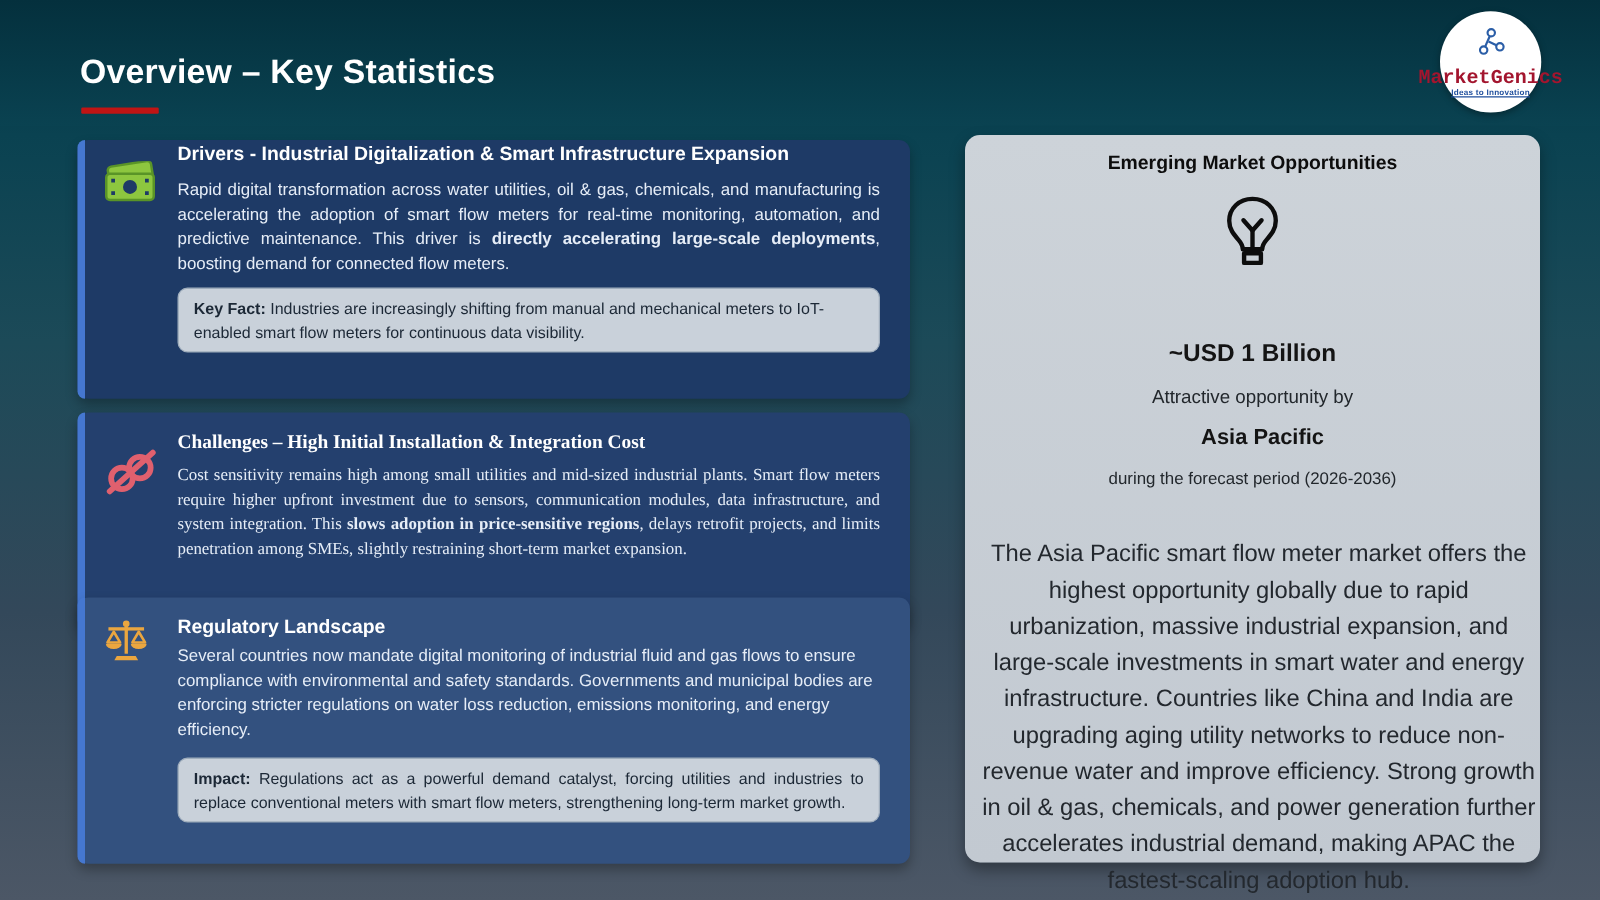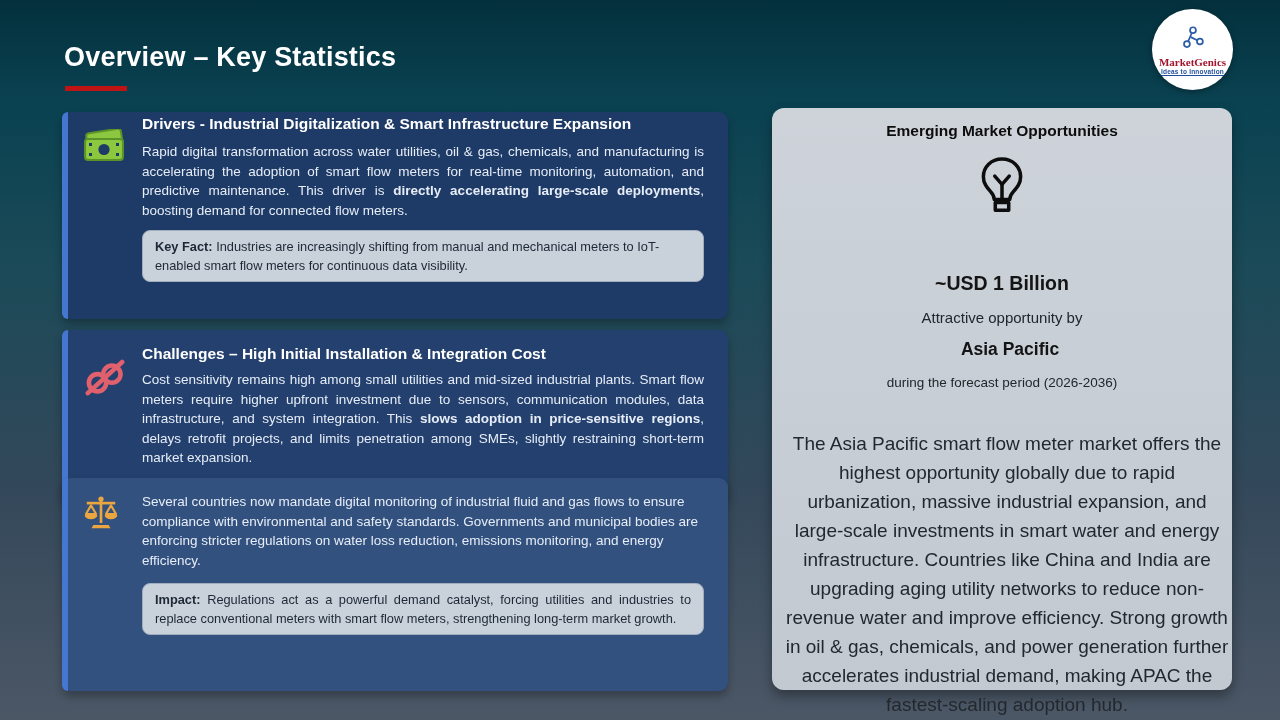--- a/index.html
+++ b/index.html
@@ -16,21 +16,21 @@
   }
   .title-underline{
     position:absolute;left:65px;top:86px;width:62px;height:5px;
     background:#c01414;border-radius:1px;
   }
   .logo-badge{
     position:absolute;left:1152px;top:9px;width:81px;height:81px;border-radius:50%;
     background:#ffffff;box-shadow:0 2px 6px rgba(0,0,0,.35);
     display:flex;flex-direction:column;align-items:center;justify-content:center;
   }
-  .logo-name{font-family:Liberation Serif, serif;font-weight:bold;color:#a3152e;font-size:11px;margin-top:1px;}
+  .logo-name{font-family:Liberation Mono, monospace;font-weight:bold;color:#a3152e;font-size:16px;margin-top:1px;}
   .logo-tagline{color:#1f4e9c;font-size:6.5px;font-weight:bold;text-decoration:underline;letter-spacing:.2px;}
   
   .card{
     position:absolute;left:62px;width:666px;border-radius:9px;
     box-shadow:0 5px 9px rgba(0,0,0,.28);
   }
   .accent{position:absolute;left:0;top:0;bottom:0;width:6px;border-radius:6px 0 0 6px;background:#4577d0;}
   .card-icon{position:absolute;left:20px;}
   .card-content{margin-left:80px;margin-right:24px;}
   .card-heading{color:#ffffff;font-weight:bold;font-size:15.5px;line-height:19px;}
@@ -41,21 +41,21 @@
   .callout{
     background:#c9d1da;border:1px solid #9fadbc;border-radius:8px;
     color:#1c2836;font-size:12.8px;line-height:19px;padding:6px 12px;
   }
   #card-drivers{top:112px;height:207px;background:#1e3a66;}
   #card-drivers .card-content{padding-top:2px;}
   #card-drivers .card-heading{margin-bottom:9px;}
   #card-drivers .callout{margin-top:10px;}
   #card-drivers .card-icon{top:17px;}
 
-  #card-challenges{top:330px;height:172px;background:#24406e;}
+  #card-challenges{top:330px;height:172px;background:#24406e;font-family:Liberation Serif, serif;}
   #card-challenges .card-content{padding-top:14px;}
   #card-challenges .card-heading{margin-bottom:7px;}
   #card-challenges .card-icon{top:24px;}
 
   #card-regulatory{top:478px;height:213px;background:#33517f;}
   #card-regulatory .card-content{padding-top:14px;}
   #card-regulatory .card-heading{margin-bottom:4px;}
   #card-regulatory .callout{margin-top:13px;text-align:justify;}
   #card-regulatory .card-icon{top:16px;}
   
@@ -145,20 +145,21 @@
         <rect x="18.6" y="5.5" width="2.8" height="24" fill="#eba63f"></rect>
         <rect x="5" y="7.2" width="30" height="2.8" fill="#eba63f"></rect>
         <path d="M9.5 11 L4.2 20 L14.8 20 Z" fill="none" stroke="#eba63f" stroke-width="2.2" stroke-linejoin="round"></path>
         <path d="M2.8 21 a6.7 4.6 0 0 0 13.4 0 Z" fill="#eba63f"></path>
         <path d="M30.5 11 L25.2 20 L35.8 20 Z" fill="none" stroke="#eba63f" stroke-width="2.2" stroke-linejoin="round"></path>
         <path d="M23.8 21 a6.7 4.6 0 0 0 13.4 0 Z" fill="#eba63f"></path>
         <path d="M12 31.5 h16 l2 3.5 h-20 Z" fill="#eba63f"></path>
       </svg>
     </span>
     <div class="card-content">
+      <div class="card-heading">Regulatory Landscape</div>
       <p class="card-body">Several countries now mandate digital monitoring of industrial fluid and gas flows to ensure compliance with environmental and safety standards. Governments and municipal bodies are enforcing stricter regulations on water loss reduction, emissions monitoring, and energy efficiency.</p>
       <div class="callout">
         <b>Impact:</b>
         <span>Regulations act as a powerful demand catalyst, forcing utilities and industries to replace conventional meters with smart flow meters, strengthening long-term market growth.</span>
       </div>
     </div>
   </div>
 
   <div class="op-panel">
     <div class="op-heading">Emerging Market Opportunities</div>

